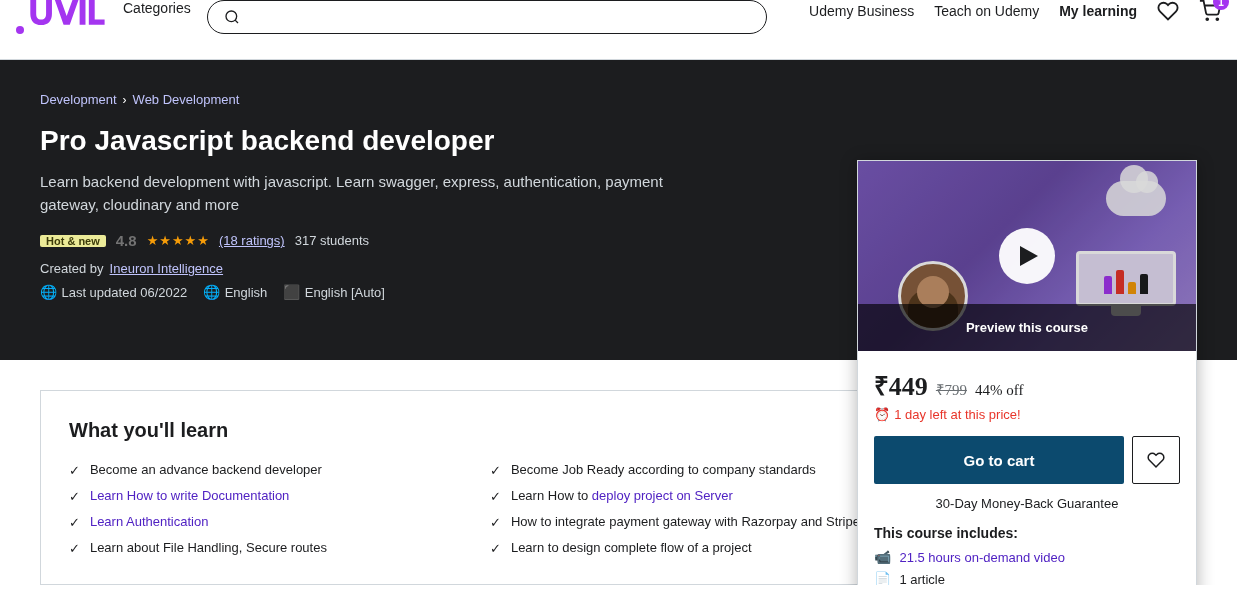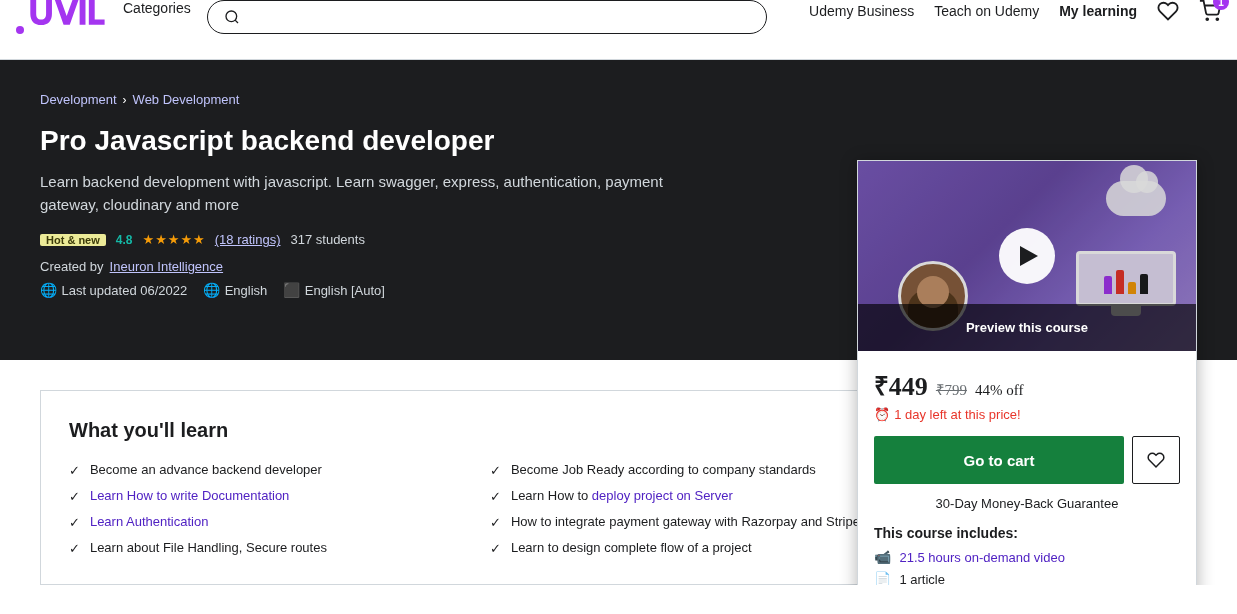--- a/index.html
+++ b/index.html
@@ -146,23 +146,23 @@
     .badge-hot {
       background: #eceb98;
       color: #3d3c0a;
       font-size: 11px;
       font-weight: 700;
       padding: 0 6px;
       border-radius: 2px;
       white-space: nowrap;
     }
     .rating-score {
-      font-size: 12px;
+      font-size: 15px;
       font-weight: 700;
-      color: #14b8a6;
+      color: #737373;
     }
     .stars {
       display: flex;
       gap: 1px;
     }
     .star {
       color: #f69c08;
       font-size: 13px;
     }
     .rating-count {
@@ -395,21 +395,21 @@
       align-items: center;
       gap: 4px;
     }
     .cart-row {
       display: flex;
       gap: 8px;
       margin-bottom: 12px;
     }
     .btn-cart {
       flex: 1;
-      background: #15803d;
+      background: #0c4a6e;
       color: #fff;
       border: none;
       padding: 4px 16px;
       font-size: 15px;
       font-weight: 600;
       cursor: pointer;
       border-radius: 2px;
     }
     .btn-wishlist {
       width: 48px;

